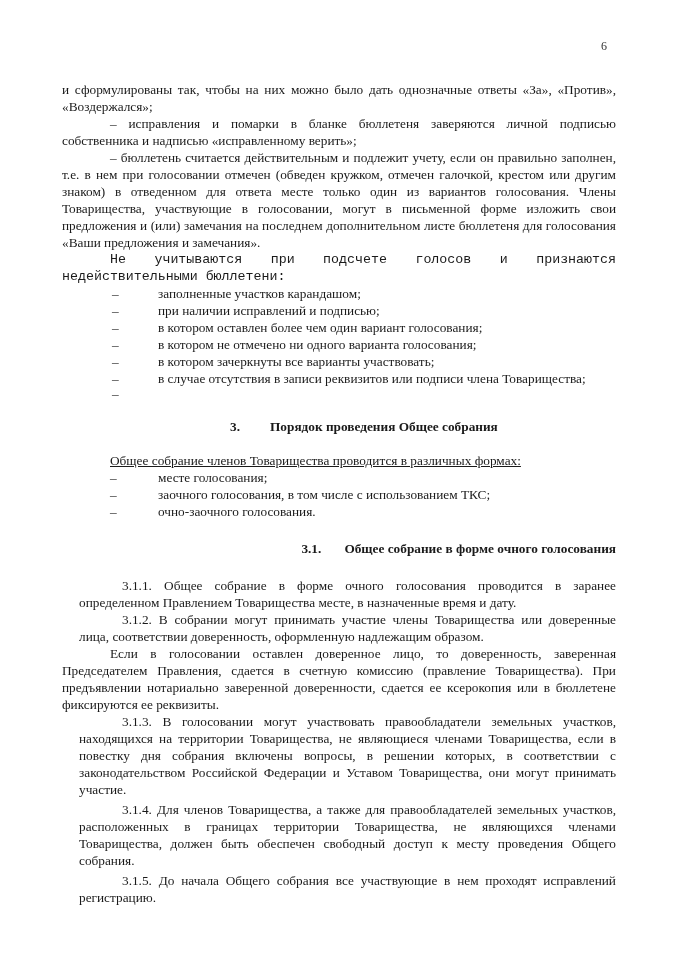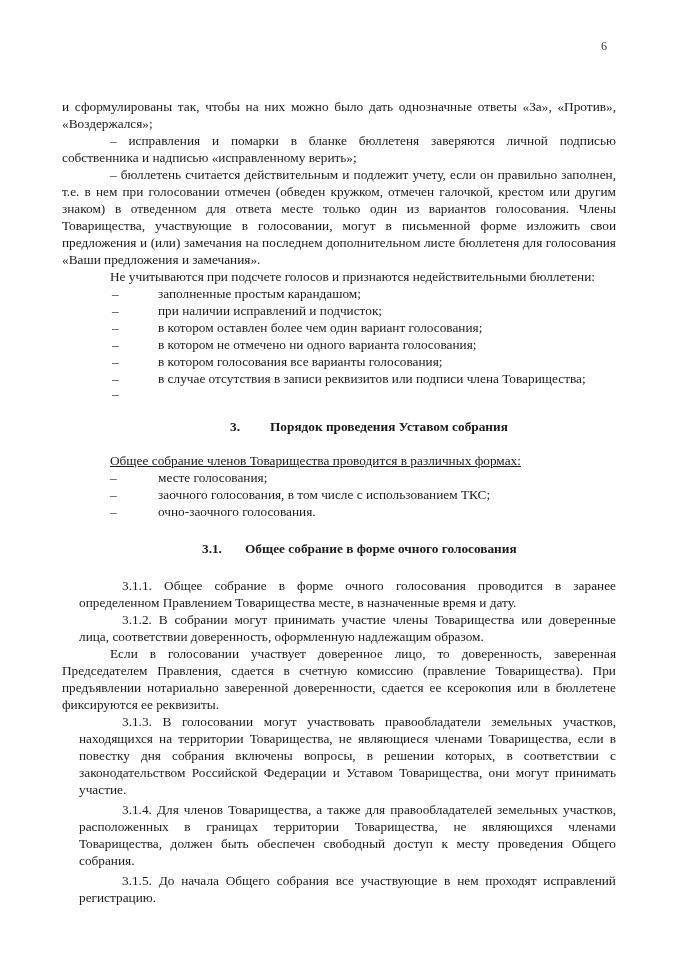--- a/index.html
+++ b/index.html
@@ -5,86 +5,86 @@
     html, body { margin: 0; padding: 0; background: #ffffff; }
     body {
       width: 678px; height: 960px; position: relative; overflow: hidden;
       font-family: "Liberation Serif", "DejaVu Serif", serif;
       font-size: 13.3px; color: #1a1a1a;
     }
     .page-num {
       position: absolute; left: 601px; top: 39px; font-size: 12px; color: #333;
     }
     .body {
-      position: absolute; left: 62px; top: 98px; width: 554px;
+      position: absolute; left: 62px; top: 81px; width: 554px;
       line-height: 17px;
     }
     p { margin: 0; text-align: justify; }
     .ind1 { text-indent: 48px; }
     .list-row { display: flex; line-height: 17px; }
     .list-row .dash { width: 96px; padding-left: 50px; box-sizing: border-box; flex: none; }
     .list-row .txt { flex: 1; }
     .list2 .list-row .dash { padding-left: 48px; }
     .lone-dash { padding-left: 50px; line-height: 14px; height: 14px; }
     .h-section {
       font-weight: bold; display: flex; line-height: 17px;
       margin-top: 17px; margin-bottom: 17px;
     }
     .h-section .num { width: 40px; flex: none; }
     .h3 { padding-left: 168px; }
-    .h31 { padding-left: 140px; margin-top: 20px; margin-bottom: 20px; }
+    .h31 { padding-left: 140px; margin-top: 20px; margin-bottom: 20px; justify-content: flex-end; }
     .h31 .num { width: 43px; }
     .sub { margin-left: 17px; }
     .sub .ind { text-indent: 43px; }
     .gap-small { height: 3px; }
   </style>
 </head>
 <body>
 
 <div class="page-num">6</div>
 
 <div class="body">
 
   <p>и сформулированы так, чтобы на них можно было дать однозначные ответы «За», «Против», «Воздержался»;</p>
   <p class="ind1">–  исправления и помарки в бланке бюллетеня заверяются личной подписью собственника и надписью «исправленному верить»;</p>
   <p class="ind1">–  бюллетень   считается действительным и подлежит учету, если он правильно заполнен, т.е. в нем при голосовании отмечен (обведен кружком, отмечен галочкой, крестом или другим знаком) в отведенном для ответа месте только один из вариантов голосования. Члены Товарищества, участвующие в голосовании, могут в письменной форме изложить свои предложения и (или) замечания на последнем дополнительном листе бюллетеня для голосования «Ваши предложения и замечания».</p>
-  <p class="ind1" style="text-indent:48px;">Не учитываются при подсчете голосов и признаются недействительными бюллетени:</p>
+  <p class="ind1" style="text-indent:48px;font-family:Liberation Mono, monospace;">Не учитываются при подсчете голосов и признаются недействительными бюллетени:</p>
 
   <div class="list1">
     <div class="list-row">
       <span class="dash">–</span>
-      <span class="txt">заполненные простым карандашом;</span>
+      <span class="txt">заполненные участков карандашом;</span>
     </div>
     <div class="list-row">
       <span class="dash">–</span>
-      <span class="txt">при наличии исправлений и подчисток;</span>
+      <span class="txt">при наличии исправлений и подписью;</span>
     </div>
     <div class="list-row">
       <span class="dash">–</span>
       <span class="txt">в котором оставлен более чем один вариант голосования;</span>
     </div>
     <div class="list-row">
       <span class="dash">–</span>
       <span class="txt">в котором не отмечено ни одного варианта голосования;</span>
     </div>
     <div class="list-row">
       <span class="dash">–</span>
-      <span class="txt">в котором голосования все варианты голосования;</span>
+      <span class="txt">в котором зачеркнуты все варианты участвовать;</span>
     </div>
     <div class="list-row">
       <span class="dash">–</span>
       <span class="txt">в случае отсутствия в записи реквизитов или подписи члена Товарищества;</span>
     </div>
     <div class="lone-dash">–</div>
   </div>
 
 
   <div class="h-section h3">
     <span class="num">3.</span>
-    <span>Порядок проведения Уставом собрания</span>
+    <span>Порядок проведения Общее собрания</span>
   </div>
 
   <p style="padding-left:48px;text-decoration:underline;">Общее собрание членов Товарищества проводится в различных формах:</p>
   <div class="list2">
     <div class="list-row">
       <span class="dash">–</span>
       <span class="txt">месте голосования;</span>
     </div>
     <div class="list-row">
       <span class="dash">–</span>
@@ -98,21 +98,21 @@
 
   <div class="h-section h31">
     <span class="num">3.1.</span>
     <span>Общее собрание в форме очного голосования</span>
   </div>
 
   <div class="sub">
     <p class="ind">3.1.1.  Общее собрание в форме очного голосования проводится в заранее определенном Правлением Товарищества месте, в назначенные время и дату.</p>
     <p class="ind">3.1.2.  В собрании могут принимать участие члены Товарищества или доверенные лица, соответствии доверенность, оформленную надлежащим образом.</p>
   </div>
-  <p class="ind1">Если в голосовании участвует доверенное лицо, то доверенность, заверенная Председателем Правления, сдается в счетную комиссию (правление Товарищества). При предъявлении нотариально заверенной доверенности, сдается ее ксерокопия или в бюллетене фиксируются ее реквизиты.</p>
+  <p class="ind1">Если в голосовании оставлен доверенное лицо, то доверенность, заверенная Председателем Правления, сдается в счетную комиссию (правление Товарищества). При предъявлении нотариально заверенной доверенности, сдается ее ксерокопия или в бюллетене фиксируются ее реквизиты.</p>
   <div class="sub">
     <p class="ind">3.1.3.  В голосовании могут участвовать правообладатели земельных участков, находящихся на территории Товарищества, не являющиеся членами Товарищества, если в повестку дня собрания включены вопросы, в решении которых, в соответствии с законодательством Российской Федерации и Уставом Товарищества, они могут принимать участие.</p>
     <div class="gap-small"></div>
     <p class="ind">3.1.4.  Для членов Товарищества, а также для правообладателей земельных участков, расположенных в границах территории Товарищества, не являющихся членами Товарищества, должен быть обеспечен свободный доступ к месту проведения Общего собрания.</p>
     <div class="gap-small"></div>
     <p class="ind">3.1.5.  До начала Общего собрания все участвующие в нем проходят исправлений регистрацию.</p>
   </div>
 
 </div>
 

